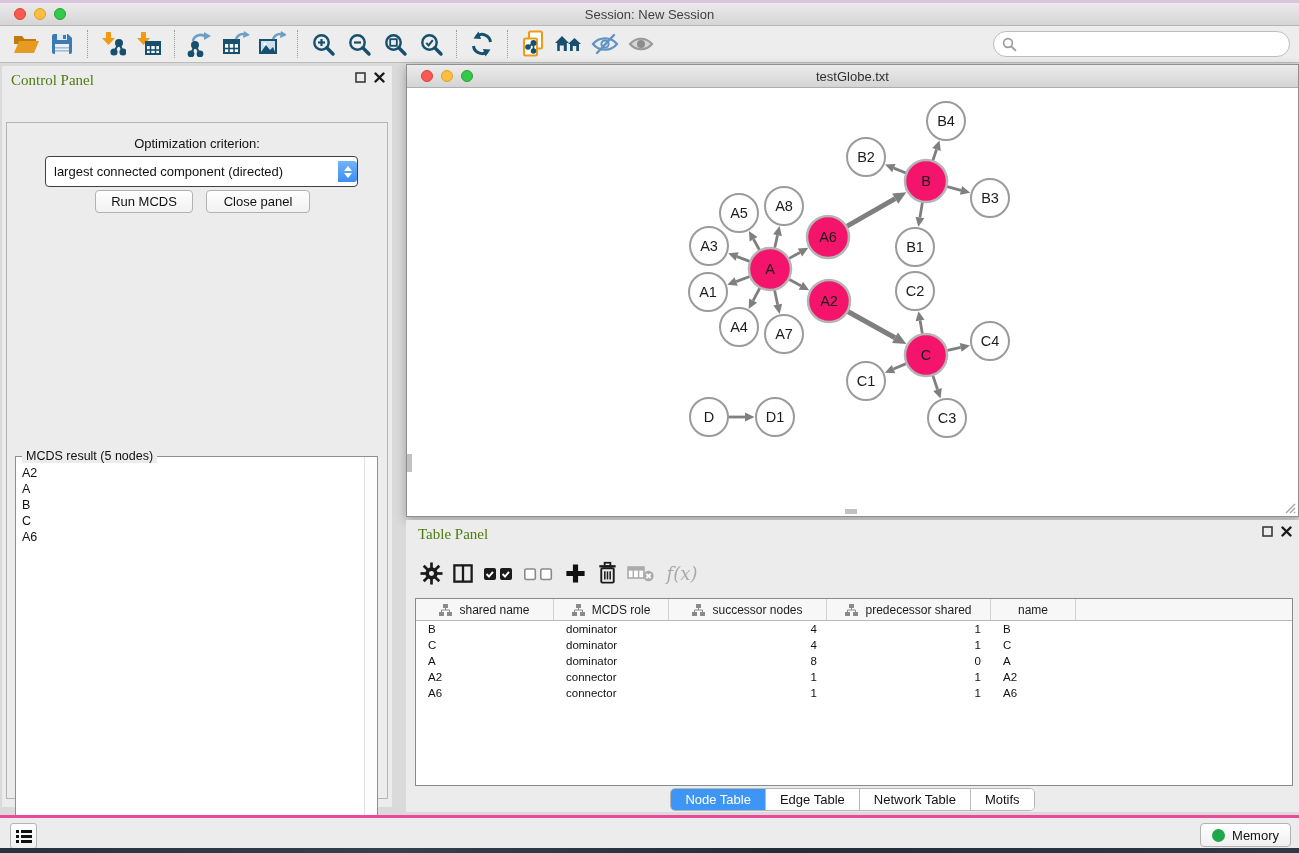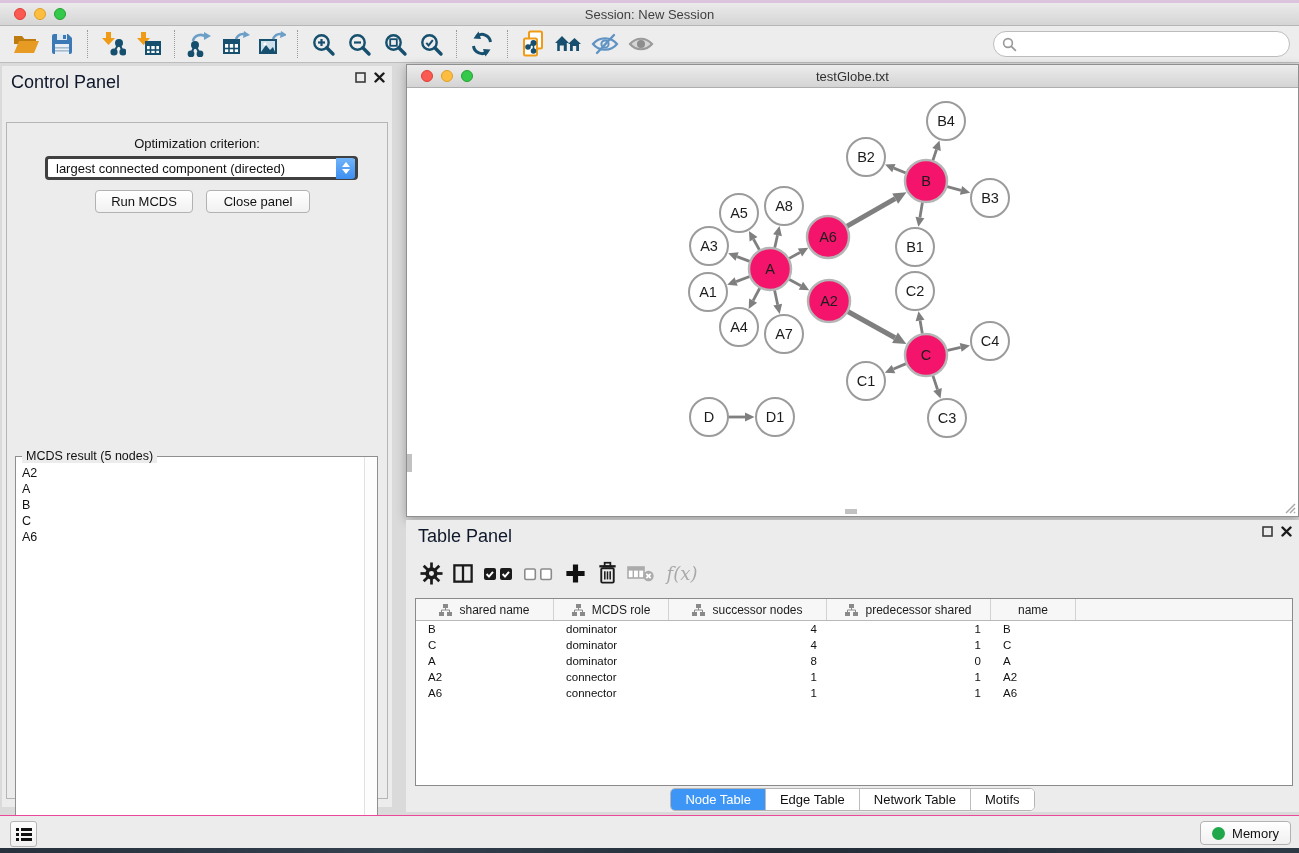--- a/index.html
+++ b/index.html
@@ -25,33 +25,33 @@
   .tbtn { width:36px; height:32px; display:flex; align-items:center; justify-content:center; }
   .tsep { width:1px; height:28px; border-left:1px dotted #9a9a9a; margin:0 7px; }
   #search-wrap { position:absolute; right:9px; top:5px; width:297px; height:26px;
     background:#fff; border:1px solid #bdbdbd; border-radius:13px;
     display:flex; align-items:center; padding-left:8px; }
   #search-wrap input { border:none; outline:none; flex:1; height:20px; font-size:13px; background:transparent; }
 
   
   #control-panel { position:absolute; left:2px; top:66px; width:390px; height:741px; background:#ececec; }
   .panel-head { position:relative; height:26px; }
-  .panel-head .panel-title { position:absolute; left:9px; top:6px; font-size:18px; color:#0f172a; }
+  .panel-head .panel-title { position:absolute; left:9px; top:6px; font-size:15px; color:#4d7c0f;font-family:Liberation Serif, serif; }
   .panel-head .head-icons { position:absolute; right:7px; top:6px; display:flex; gap:8px; align-items:center; }
   .seg-bar { display:inline-flex; border:1px solid #b5b5b5; border-radius:5px; overflow:hidden; background:#fff; }
   .seg { display:flex; align-items:center; justify-content:center; height:21px; padding:0 14px;
     font-size:13px; color:#111; background:#fff; border-right:1px solid #bcbcbc; cursor:default; }
   .seg:last-child { border-right:none; }
   .seg.active { background:#3d96f5; color:#fff; }
   #control-tabs-wrap { position:absolute; left:0; top:30px; width:100%; text-align:center; }
   #cp-body { position:absolute; left:4px; right:4px; top:56px; bottom:8px;
     border:1px solid #b5b5b5; background:#ececec; }
   #opt-label { position:absolute; left:0; top:13px; width:100%; text-align:center; font-size:13px; color:#111; }
-  #criterion { position:absolute; left:38px; top:33px; width:313px; height:24px;
-    background:#fff; border:3px solid #404040; border-radius:4px; display:flex; align-items:center; }
+  #criterion { position:absolute; left:38px; top:33px; width:313px; height:31px;
+    background:#fff; border:1px solid #404040; border-radius:4px; display:flex; align-items:center; }
   #criterion .combo-text { flex:1; font-size:13px; padding-left:8px; color:#111; white-space:nowrap; }
   #criterion .stepper { width:19px; height:21px; border-radius:0 3px 3px 0;
     background:linear-gradient(#71b4f9,#3c8ef1); display:flex; flex-direction:column;
     align-items:center; justify-content:center; gap:2px; }
   .chev-up { width:0; height:0; border-left:4px solid transparent; border-right:4px solid transparent; border-bottom:5px solid #fff; }
   .chev-dn { width:0; height:0; border-left:4px solid transparent; border-right:4px solid transparent; border-top:5px solid #fff; }
   .btn { position:absolute; height:23px; background:linear-gradient(#ffffff,#f1f1f1);
     border:1px solid #b2b2b2; border-radius:4px; font-size:13px; color:#111;
     display:flex; align-items:center; justify-content:center; padding:0 14px; }
   #run-btn { left:88px; top:67px; width:98px; }
@@ -87,21 +87,21 @@
   #thead { display:flex; height:22px; background:#f7f7f7; border-bottom:1px solid #b9b9b9; }
   .th { display:flex; align-items:center; justify-content:center; gap:7px;
     font-size:12px; color:#1b1b1b; border-right:1px solid #d2d2d2; height:100%; }
   .th:last-child { border-right:none; }
   .tr { display:flex; height:16px; align-items:center; }
   .td { font-size:11.5px; color:#111; height:16px; line-height:16px; white-space:nowrap; }
   #table-tabs-wrap { position:absolute; left:0; top:268px; width:100%; text-align:center; }
 
   
   #statusbar { position:absolute; left:0; top:815px; width:100%; height:33px;
-    background:#ececec; border-top:1px solid #ec4899; }
+    background:#ececec; border-top:3px solid #ec4899; }
   #list-btn { position:absolute; left:10px; top:5px; width:27px; height:26px;
     background:linear-gradient(#fdfdfd,#f0f0f0); border:1px solid #b5b5b5; border-radius:3px;
     display:flex; align-items:center; justify-content:center; }
   #memory-btn { position:absolute; right:8px; top:5px; height:24px;
     background:linear-gradient(#ffffff,#f0f0f0); border:1px solid #b2b2b2; border-radius:4px;
     display:flex; align-items:center; gap:7px; padding:0 11px; font-size:13px; color:#111; }
   #memory-dot { width:13px; height:13px; border-radius:50%; background:#1ea84a; }
   #desktop-strip { position:absolute; left:0; top:848px; width:100%; height:5px;
     background:linear-gradient(90deg,#26313d,#33404d 30%,#222d38 60%,#2d3945); }
 

